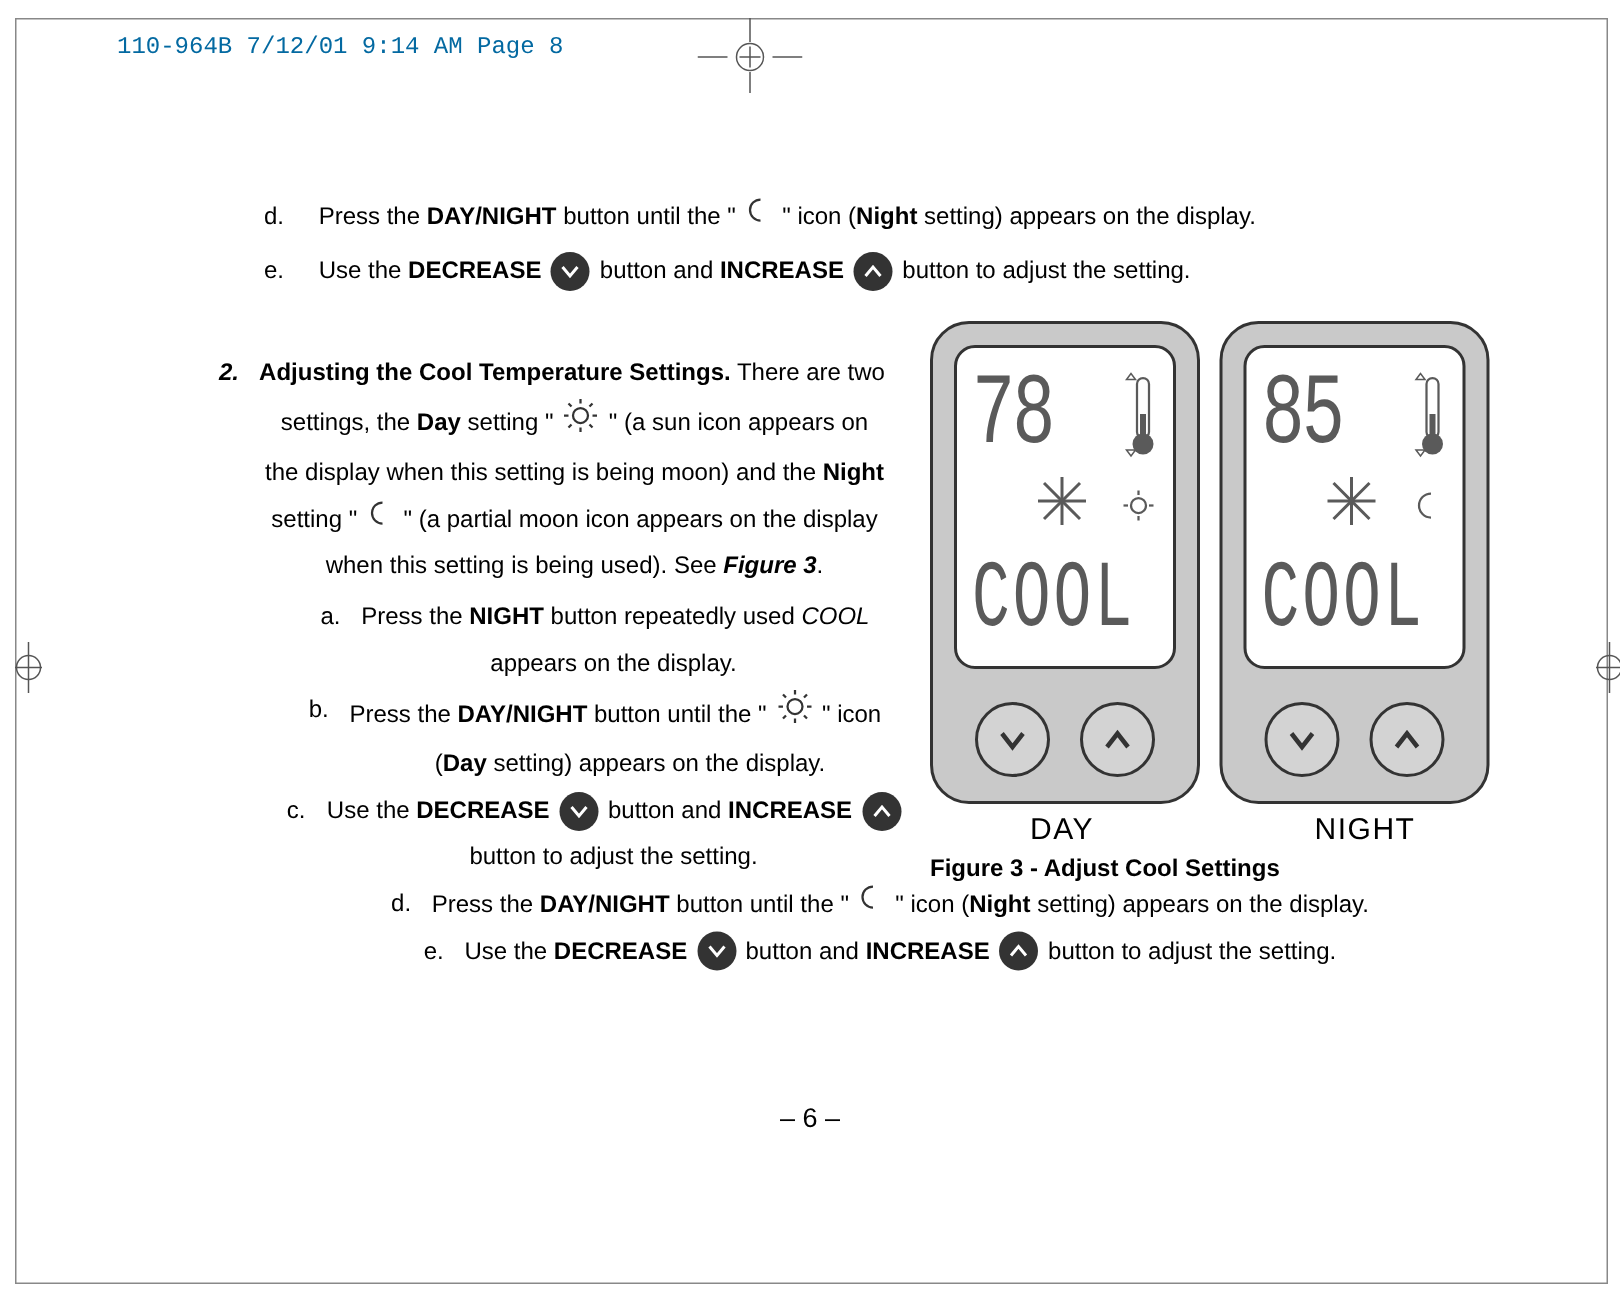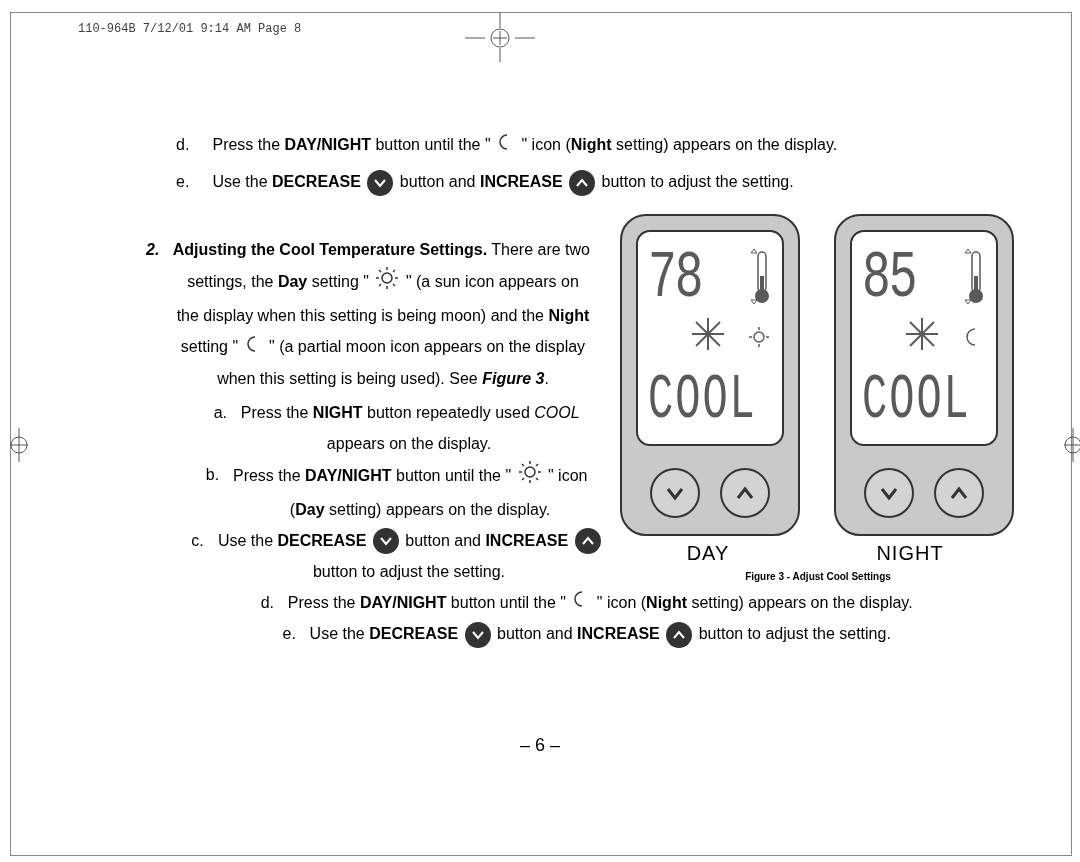--- a/index.html
+++ b/index.html
@@ -19,22 +19,22 @@
     left: 10px;
     width: 1060px;
     height: 842px;
     border: 1px solid #888;
   }
   .header-line {
     position: absolute;
     top: 22px;
     left: 78px;
     font-family: "Courier New", monospace;
-    font-size: 12px;
-    color: #404040;
+    font-size: 16px;
+    color: #0369a1;
   }
   .crop-top {
     position: absolute;
     top: 12px;
     left: 465px;
   }
   .crop-left {
     position: absolute;
     top: 420px;
     left: 10px;
@@ -67,21 +67,21 @@
   .sect2 { margin-top: 38px; text-align: center; }
   .left-col { width: 480px; }
   .figure {
     position: absolute;
     top: 214px;
     left: 620px;
     width: 396px;
   }
   .devices {
     display: flex;
-    gap: 34px;
+    gap: 13px;
     justify-content: flex-start;
     text-decoration: underline;
   }
   .device {
     width: 176px;
     height: 318px;
     background: #c9c9c9;
     border: 2px solid #333;
     border-radius: 26px;
     position: relative;
@@ -157,22 +157,22 @@
     gap: 26px;
     margin-top: 6px;
   }
   .dev-label {
     width: 176px;
     text-align: center;
     font-size: 20px;
     letter-spacing: 1px;
   }
   .fig-caption {
-    text-align: center;
-    font-size: 10px;
+    text-align: left;
+    font-size: 16px;
     font-weight: bold;
     margin-top: 6px;
   }
   .page-num {
     position: absolute;
     bottom: 106px;
     left: 0;
     right: 0;
     text-align: center;
     font-size: 18px;

